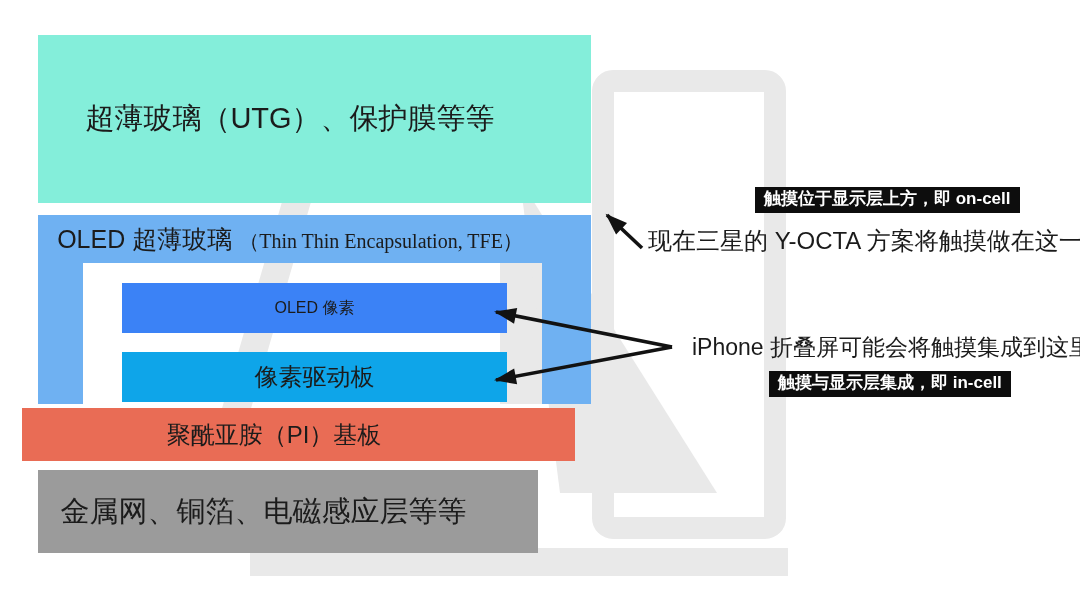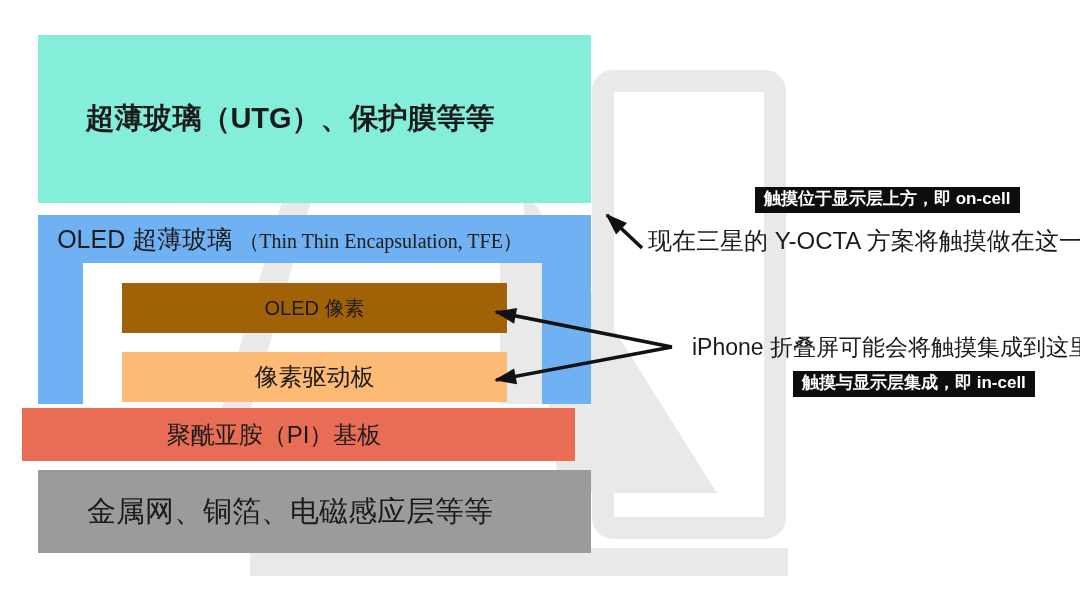--- a/index.html
+++ b/index.html
@@ -7,43 +7,43 @@
     position:relative;width:1080px;height:616px;overflow:hidden;
     background:#ffffff;
     font-family:"Liberation Sans","DejaVu Sans",sans-serif;
     color:#1b1b1b;
   }
   svg.watermark{position:absolute;left:0;top:0;z-index:0;}
   .layer{position:absolute;display:flex;align-items:center;justify-content:center;z-index:2;}
   .layer .lbl{white-space:nowrap;}
   
   .blk-utg{left:38px;top:35px;width:553px;height:168px;background:#84EEDA;
-           flex-direction:column;gap:6px;font-size:29px;font-weight:700;padding-right:49px;box-sizing:border-box;}
+           flex-direction:column;gap:6px;font-size:29px;font-weight:400;padding-right:49px;box-sizing:border-box;}
   .blue-col{position:absolute;top:215px;height:189px;background:#6FB1F2;z-index:2;}
   .blue-col.left{left:38px;width:45px;}
   .blue-col.right{left:542px;width:49px;}
   .blk-tfe{left:38px;top:215px;width:553px;height:48px;background:#6FB1F2;
            font-size:25px;font-weight:500;padding-right:49px;box-sizing:border-box;}
   .blk-tfe .serif{font-family:"Liberation Serif","DejaVu Serif",serif;font-size:20px;font-weight:400;margin-left:7px;}
-  .blk-pix{left:122px;top:283px;width:385px;height:50px;background:#a16207;font-size:20px;font-weight:500;align-items:center;}
-  .blk-drv{left:122px;top:352px;width:385px;height:50px;background:#fdba74;font-size:24px;font-weight:500;}
+  .blk-pix{left:122px;top:283px;width:385px;height:50px;background:#3b82f6;font-size:16px;font-weight:500;align-items:center;}
+  .blk-drv{left:122px;top:352px;width:385px;height:50px;background:#0ea5e9;font-size:24px;font-weight:500;}
   .blk-pi{left:22px;top:408px;width:553px;height:53px;background:#E96C55;
           font-size:24px;font-weight:500;padding-right:49px;box-sizing:border-box;}
-  .blk-mesh{left:38px;top:470px;width:553px;height:83px;background:#9B9B9B;
+  .blk-mesh{left:38px;top:470px;width:500px;height:83px;background:#9B9B9B;
             font-size:29px;font-weight:500;padding-right:49px;box-sizing:border-box;}
   
   svg.arrows{position:absolute;left:0;top:0;z-index:3;}
   
   .badge{position:absolute;z-index:4;background:#0d0d0d;color:#ffffff;
          font-size:17px;font-weight:600;padding:3px 9px 4px 9px;white-space:nowrap;line-height:1.1;margin-left:28px;}
   .note{position:absolute;z-index:4;font-weight:500;white-space:nowrap;line-height:1.25;}
   .note.samsung{left:648px;top:226px;font-size:24px;}
   .note.iphone{left:692px;top:333px;font-size:23px;}
   .badge.oncell{left:727px;top:187px;}
-  .badge.incell{left:765px;top:371px;}
+  .badge.incell{left:741px;top:371px;}
 </style>
 </head>
 <body>
 
 <div class="canvas">
 
   <svg class="watermark" width="1080" height="616" viewBox="0 0 1080 616">
     <g fill="#E9E9E9" stroke="none">
       <polygon points="284,195 313,195 236,460 207,460"></polygon>
       <rect x="500" y="263" width="42" height="141"></rect>

